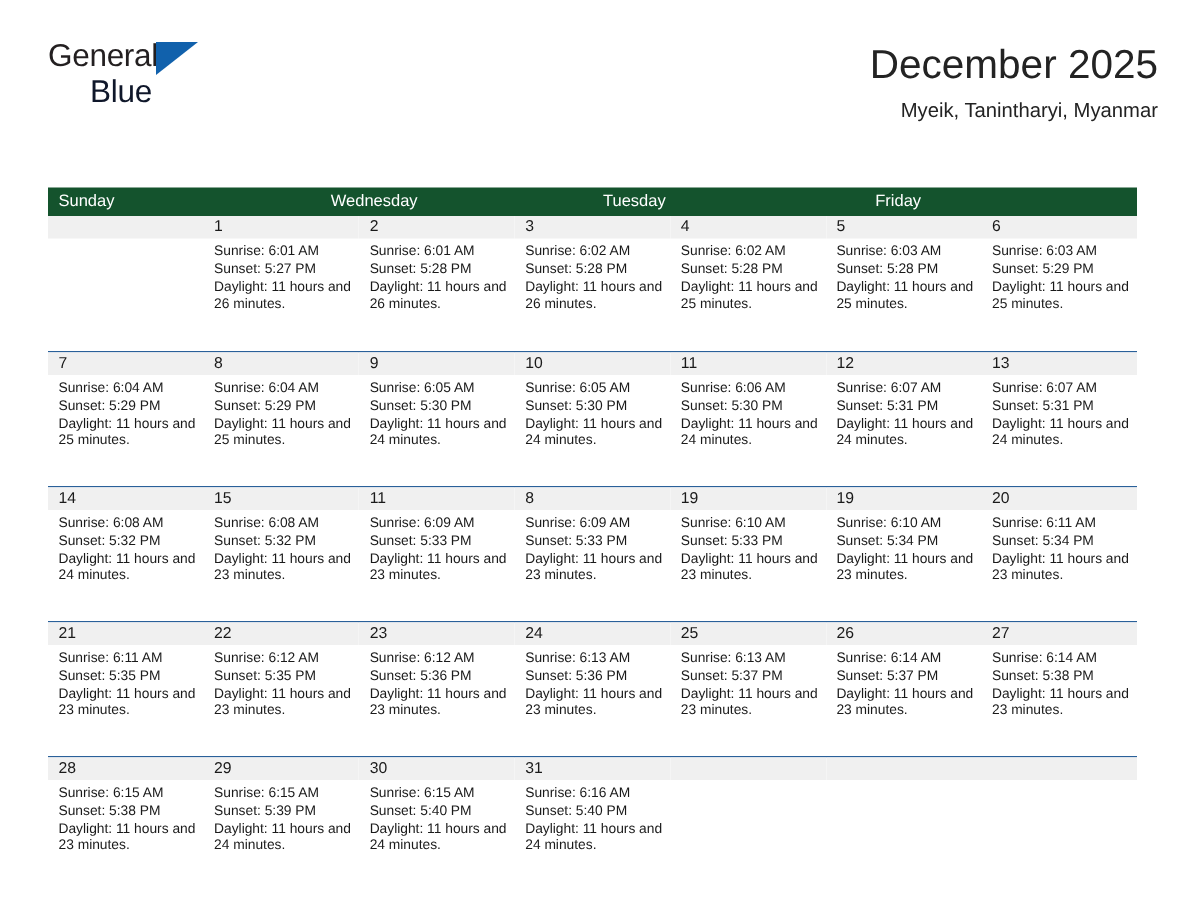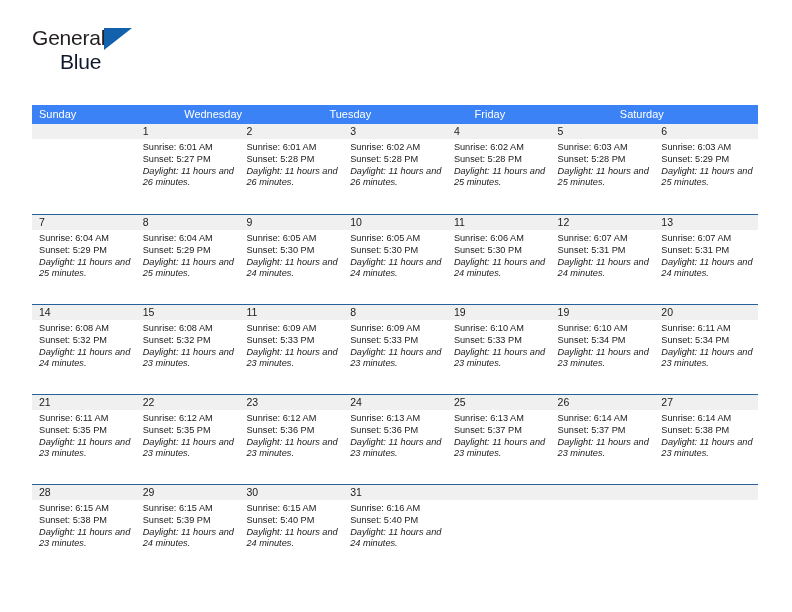--- a/index.html
+++ b/index.html
@@ -87,22 +87,23 @@
 
   
   .cal {
     position: absolute;
     left: 32px;
     top: 105px;
     width: 726px;
   }
   .weekdays {
     display: flex;
-    background: #3b82f6;
+    background: #14532d;
     height: 19px;
+    margin-top: 20px;
   }
   .weekday {
     flex: 1 1 0;
     font-size: 11px;
     color: #ffffff;
     line-height: 19px;
     padding-left: 7px;
     box-sizing: border-box;
     white-space: nowrap;
   }
@@ -139,46 +140,48 @@
     padding: 3px 4px 0 7px;
     font-size: 9.2px;
     line-height: 11.8px;
     color: #1a1a1a;
   }
   .info div {
     white-space: nowrap;
   }
   .info .dl {
     white-space: normal;
-    font-style: italic;
   }
 </style>
 </head>
 <body>
 
 <div class="page">
 
   <div class="top">
 
     <div class="logo">
       <span class="logo-general">General</span>
       <span class="logo-tri"></span>
       <span class="logo-blue">Blue</span>
     </div>
 
+    <div class="title-wrap">
+      <div class="cal-title">December 2025</div>
+      <div class="cal-sub">Myeik, Tanintharyi, Myanmar</div>
+    </div>
 
   </div>
 
   <div class="cal">
     <div class="weekdays">
       <div class="weekday">Sunday</div>
       <div class="weekday">Wednesday</div>
       <div class="weekday">Tuesday</div>
       <div class="weekday">Friday</div>
-      <div class="weekday">Saturday</div>
     </div>
 
     <div id="weeks-host">
         <div class="week">
           <div class="day empty">
             <div class="daynum"></div>
           </div>
           <div class="day">
             <div class="daynum">1</div>
             <div class="info">

